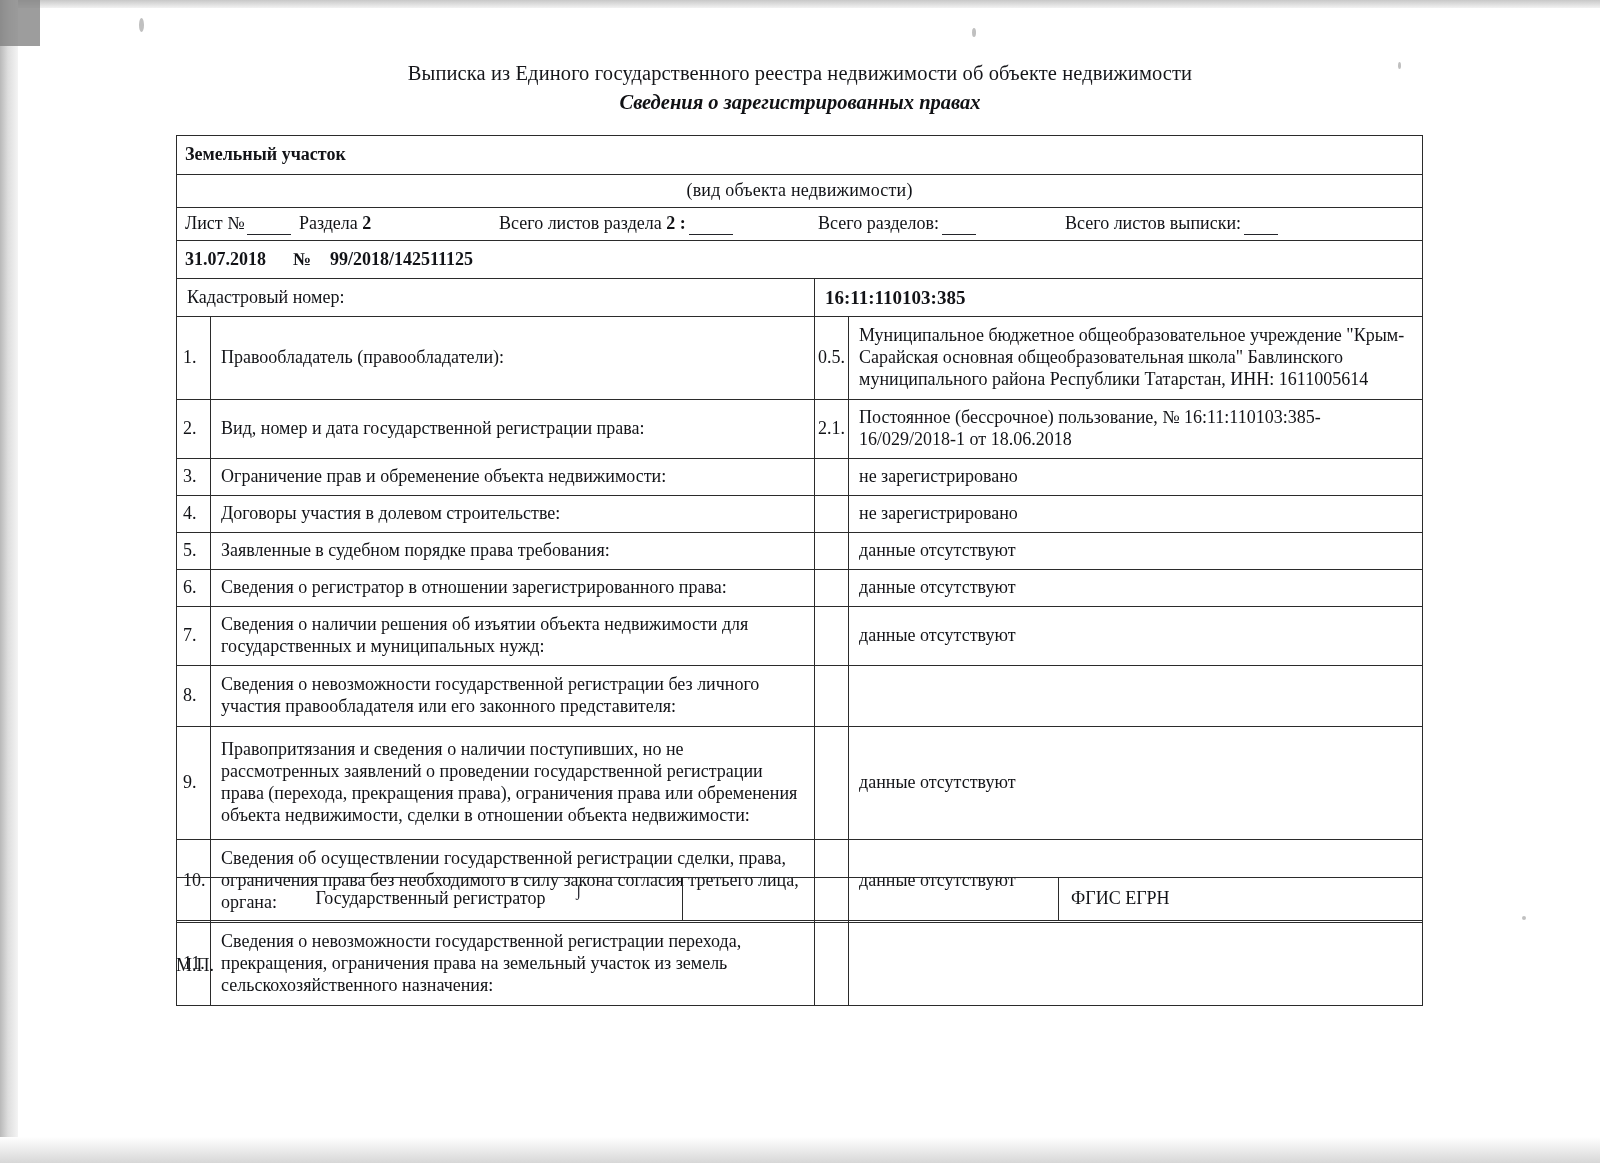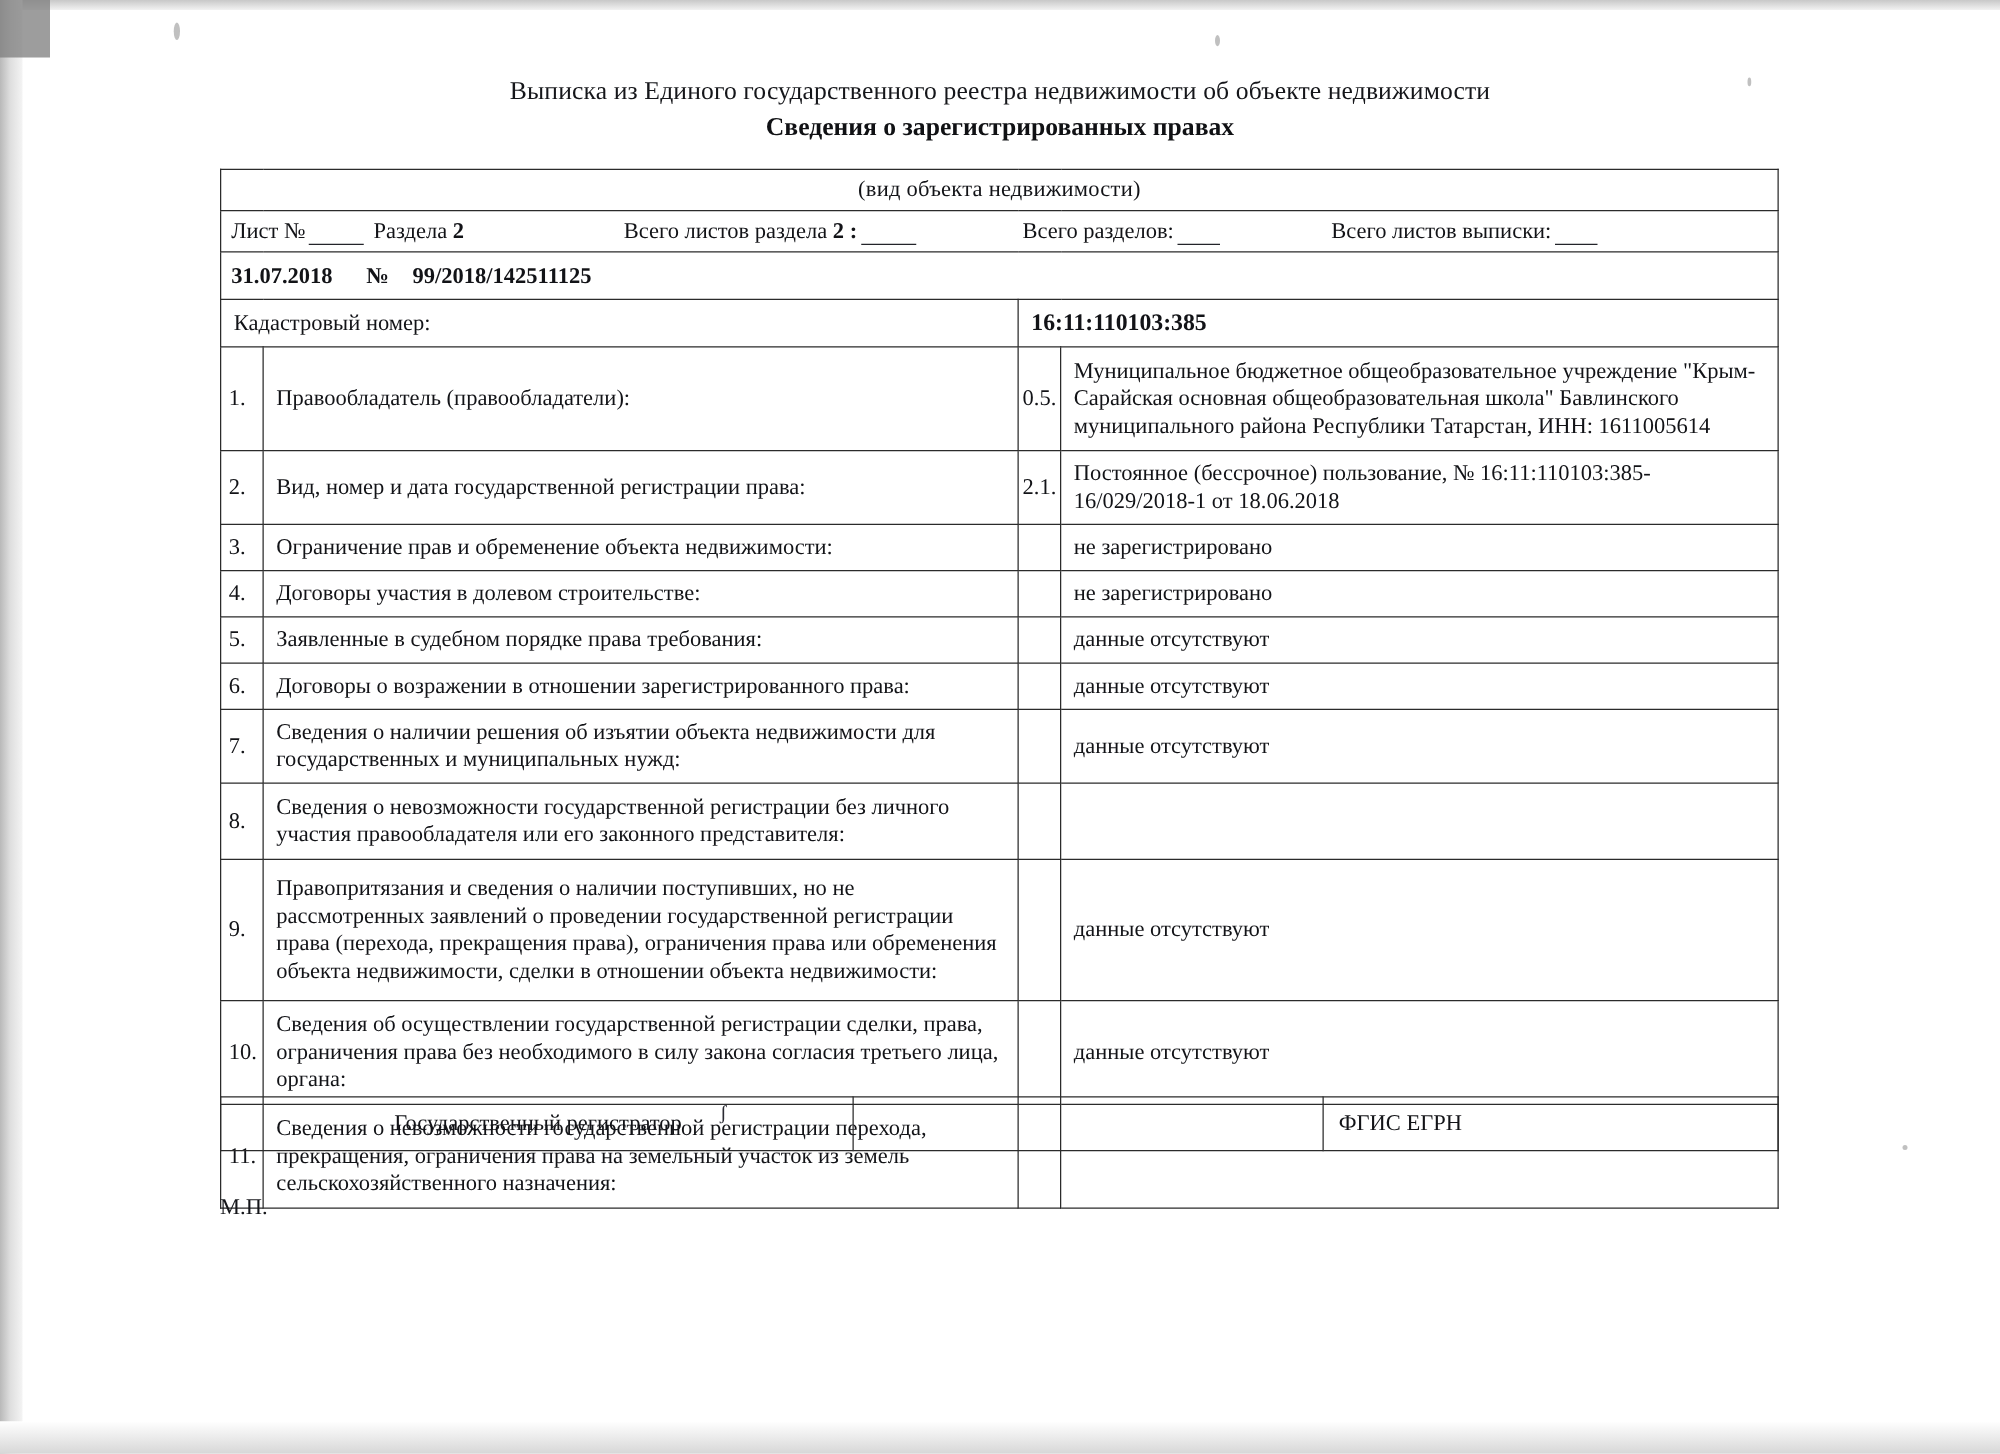--- a/index.html
+++ b/index.html
@@ -70,20 +70,21 @@
   .title-line1 {
     font-size: 20.5px;
     color: #15161a;
     letter-spacing: .1px;
   }
   .title-line2 {
     font-size: 20.5px;
     font-weight: bold;
     color: #101114;
     margin-top: 6px;
+    font-style: italic;
   }
 
   table.frame {
     position: absolute;
     border-collapse: collapse;
     table-layout: fixed;
     color: #121317;
   }
   table.frame td {
     border: 1.2px solid #2b2b2b;
@@ -216,20 +217,23 @@
     </div>
 
     <table class="frame" id="main-table">
       <colgroup>
         <col style="width:34px">
         <col style="width:604px">
         <col style="width:34px">
         <col style="width:574px">
       </colgroup>
       <tbody>
+        <tr>
+          <td class="cell-obj-type" colspan="4">Земельный участок</td>
+        </tr>
         <tr>
           <td class="cell-obj-caption" colspan="4">(вид объекта недвижимости)</td>
         </tr>
         <tr>
           <td class="sheetline" colspan="4">
             <div style="position:relative;height:32px;">
               <span class="seg" style="position:absolute;left:8px;top:5px;">
                 <span>Лист №</span><span class="u"></span>
                 <span>Раздела</span>
                 <span class="bold">2</span>
@@ -286,21 +290,21 @@
           <td class="val">не зарегистрировано</td>
         </tr>
         <tr>
           <td class="num">5.</td>
           <td class="lbl" style="height:30px;">Заявленные в судебном порядке права требования:</td>
           <td class="subnum"></td>
           <td class="val">данные отсутствуют</td>
         </tr>
         <tr>
           <td class="num">6.</td>
-          <td class="lbl" style="height:30px;">Договоры о возражении в отношении зарегистрированного права:</td>
+          <td class="lbl" style="height:30px;">Сведения о регистратор в отношении зарегистрированного права:</td>
           <td class="subnum"></td>
           <td class="val">данные отсутствуют</td>
         </tr>
         <tr>
           <td class="num">7.</td>
           <td class="lbl" style="height:52px;">Сведения о наличии решения об изъятии объекта недвижимости для государственных и муниципальных нужд:</td>
           <td class="subnum"></td>
           <td class="val">данные отсутствуют</td>
         </tr>
         <tr>

